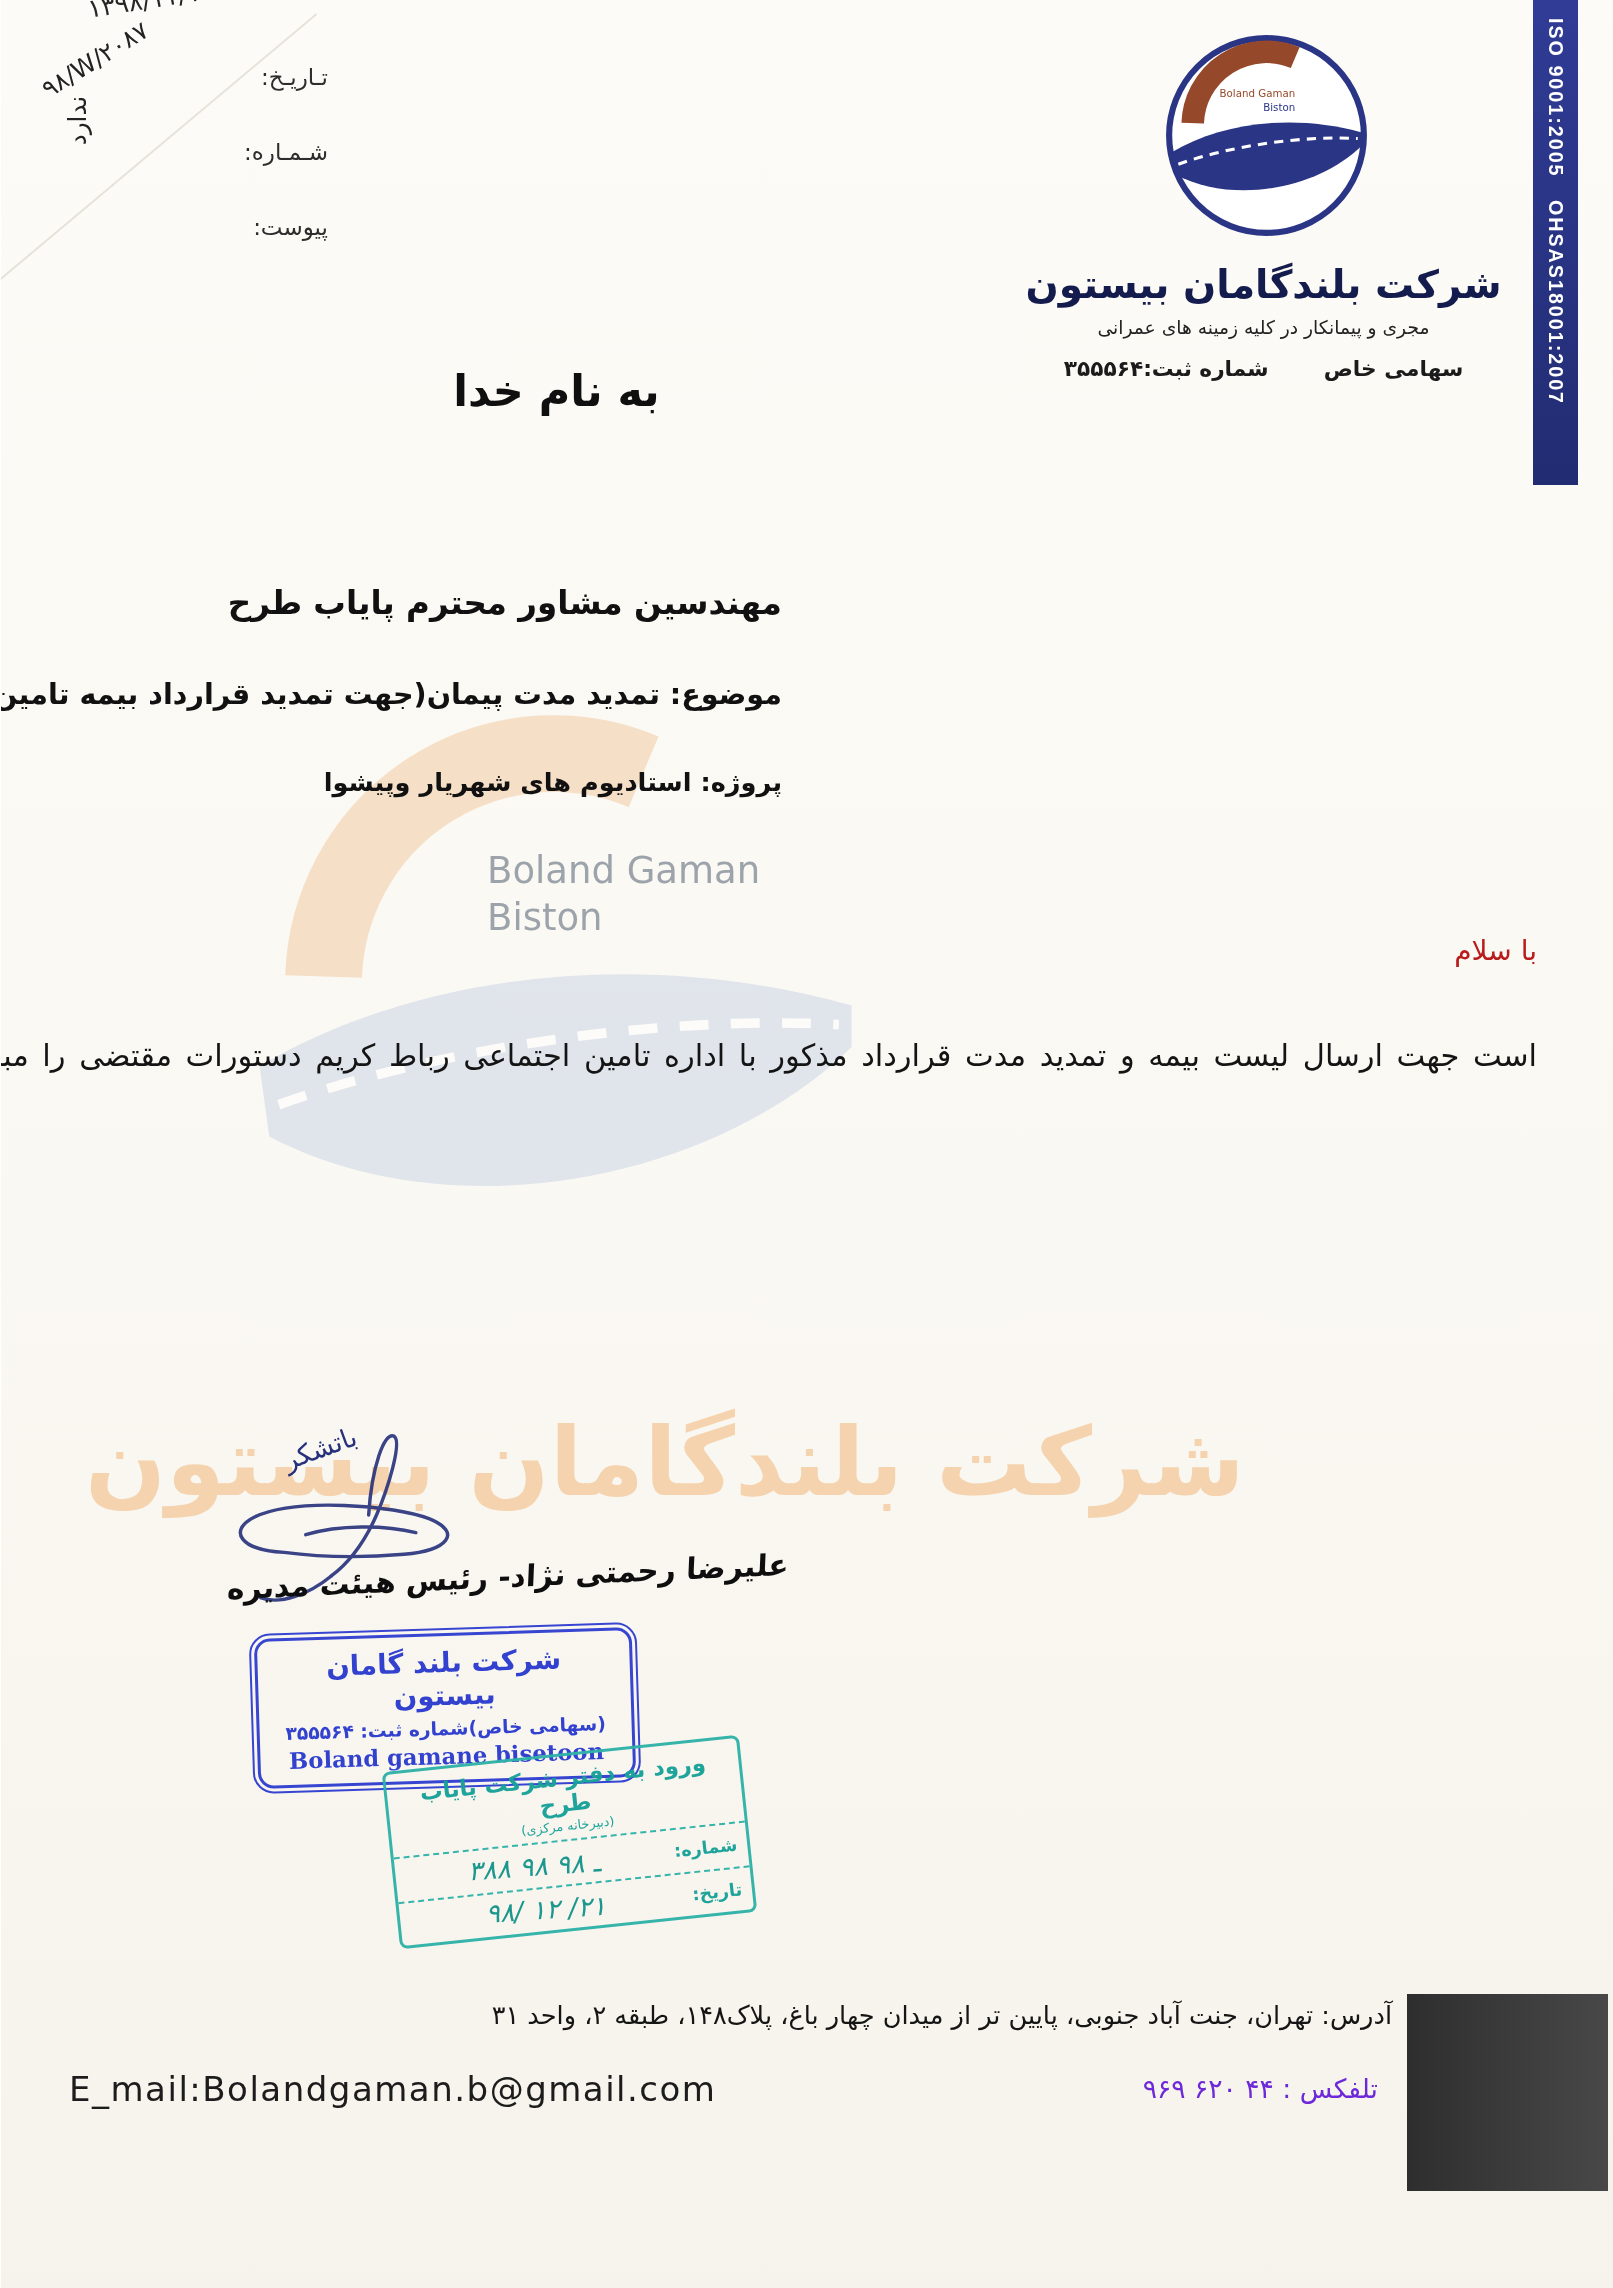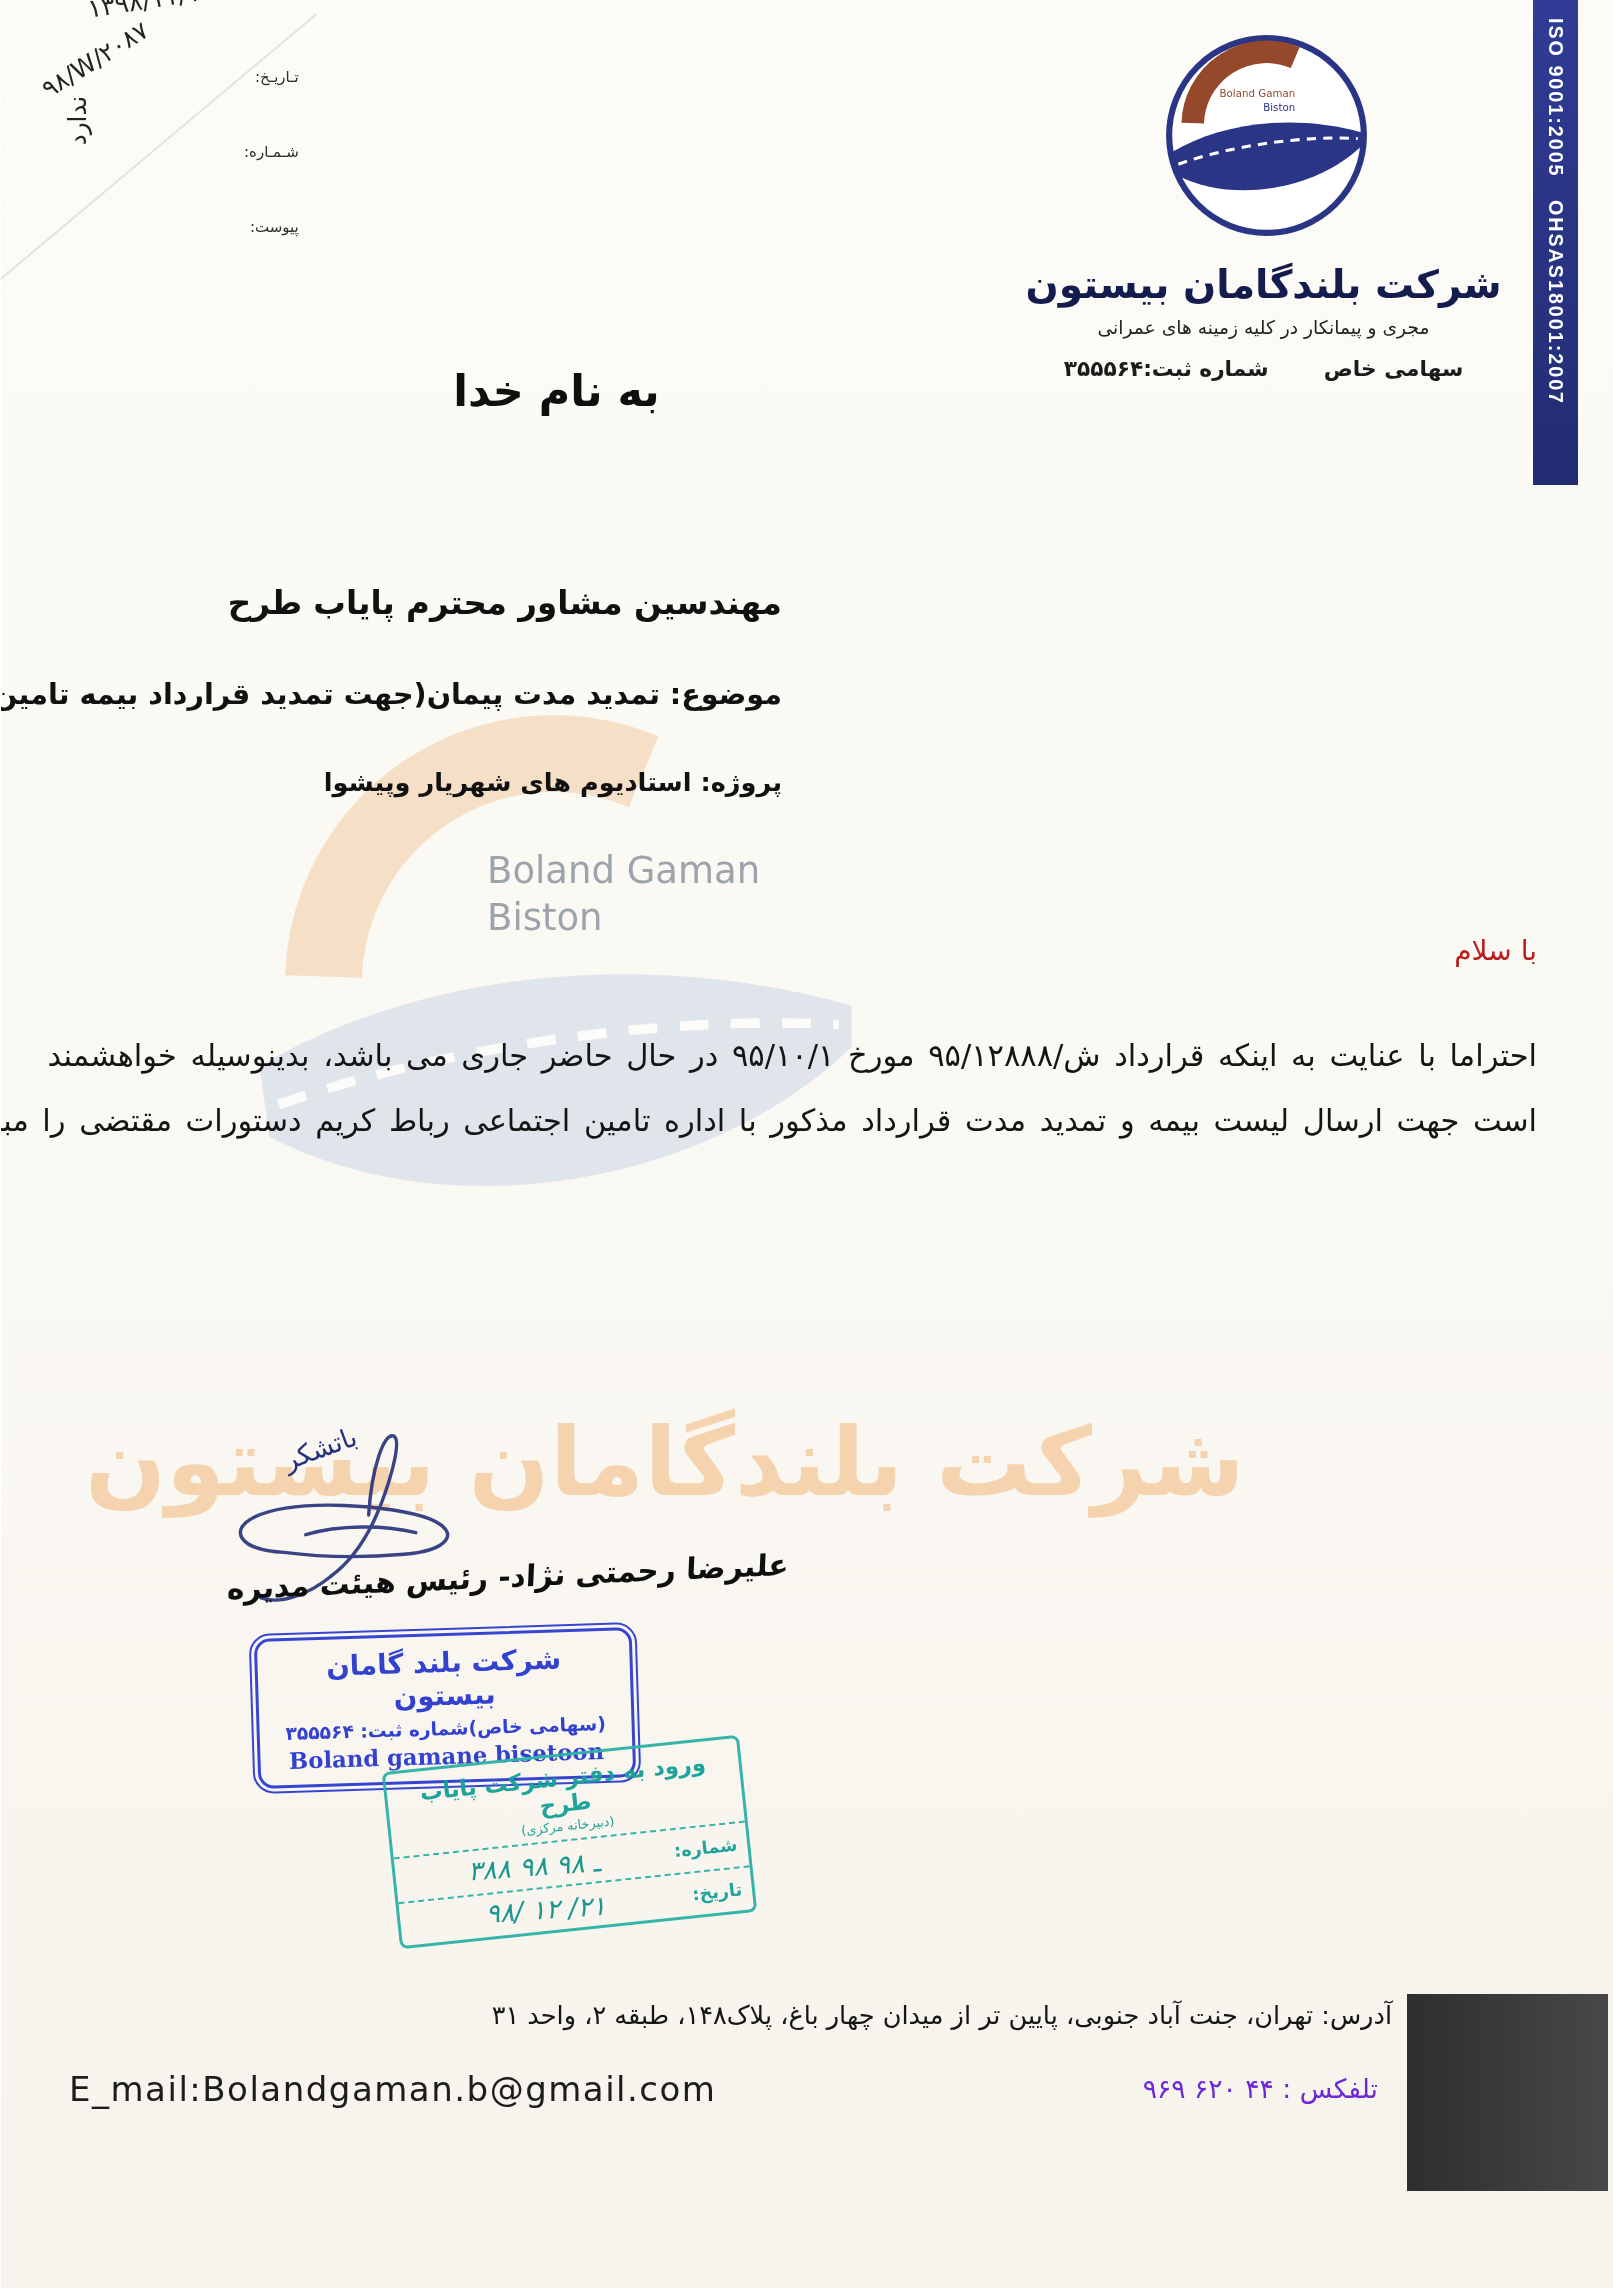--- a/index.html
+++ b/index.html
@@ -17,21 +17,21 @@
   
   .scan-crease { left:-49px; top:146px; width:414px; height:2px; background:#dcd8cd; transform:rotate(-40deg); opacity:.7; }
   .scan-dark { left:1407px; top:1994px; width:201px; height:197px; background:linear-gradient(90deg,#2e2e2e,#484848); }
 
   
   .hw-top { left:87px; top:-15.8px; font-size:25.6px; transform:rotate(-9deg); direction:ltr; color:#262626; }
   .hw-ref { left:35px; top:45px; font-size:24.6px; transform:rotate(-32deg); direction:ltr; color:#222; }
   .hw-nadarad { left:29.6px; top:106px; width:95px; text-align:center; font-size:24.6px; transform:rotate(-90deg); color:#222; }
 
   
-  .meta-labels { left:244px; top:59px; font-size:15px; color:#2d2d2d; }
+  .meta-labels { left:244px; top:59px; font-size:23px; color:#2d2d2d; }
   .meta-row { line-height:36px; margin-bottom:39px; white-space:nowrap; }
 
   
   .logo { left:1164px; top:33px; }
   .company-block { left:995px; top:262px; width:537px; text-align:center; }
   .company-name { font-size:39px; font-weight:bold; color:#141b4d; }
   .company-tagline { margin-top:9.9px; font-size:18.7px; color:#222; }
   .company-typereg { margin-top:17.7px; display:flex; justify-content:center; gap:55px; font-size:21.7px; font-weight:bold; color:#1b1b1b; }
 
   .iso-bar { left:1533px; top:0; width:45px; height:485px;
@@ -139,21 +139,20 @@
 <div class="abs letter-head">
   <div class="letter-recipient">مهندسین مشاور محترم پایاب طرح</div>
   <div class="letter-subject">موضوع: تمدید مدت پیمان(جهت تمدید قرارداد بیمه تامین اجتماعی)</div>
   <div class="letter-project">پروژه: استادیوم های شهریار وپیشوا</div>
 </div>
 
 <div class="abs salutation">با سلام</div>
 
 <div class="abs body-text">
   <div class="body-par">
-    <div class="body-line">احتراما با عنایت به اینکه قرارداد ش/۹۵/۱۲۸۸۸ مورخ ۹۵/۱۰/۱ در حال حاضر جاری می باشد، بدینوسیله خواهشمند</div>
     <div class="body-line">است جهت ارسال لیست بیمه و تمدید مدت قرارداد مذکور با اداره تامین اجتماعی رباط کریم دستورات مقتضی را مبذول</div>
   </div>
 </div>
 
 <svg class="abs signature-scribble" viewBox="0 0 280 240" width="276" height="236">
   <g fill="none" stroke="#26307b" stroke-width="3.5" stroke-linecap="round" opacity="0.9">
     <path d="M160 120 C 163 72, 176 34, 186 40 C 194 46, 180 92, 168 120 C 154 152, 138 170, 122 182"></path>
     <path d="M74 158 C 30 156, 16 136, 44 122 C 86 102, 186 110, 222 124 C 256 138, 240 156, 196 160 C 148 164, 104 162, 74 158 Z"></path>
     <path d="M96 140 C 130 130, 176 130, 208 138"></path>
     <path d="M122 182 C 100 200, 70 212, 50 204"></path>

